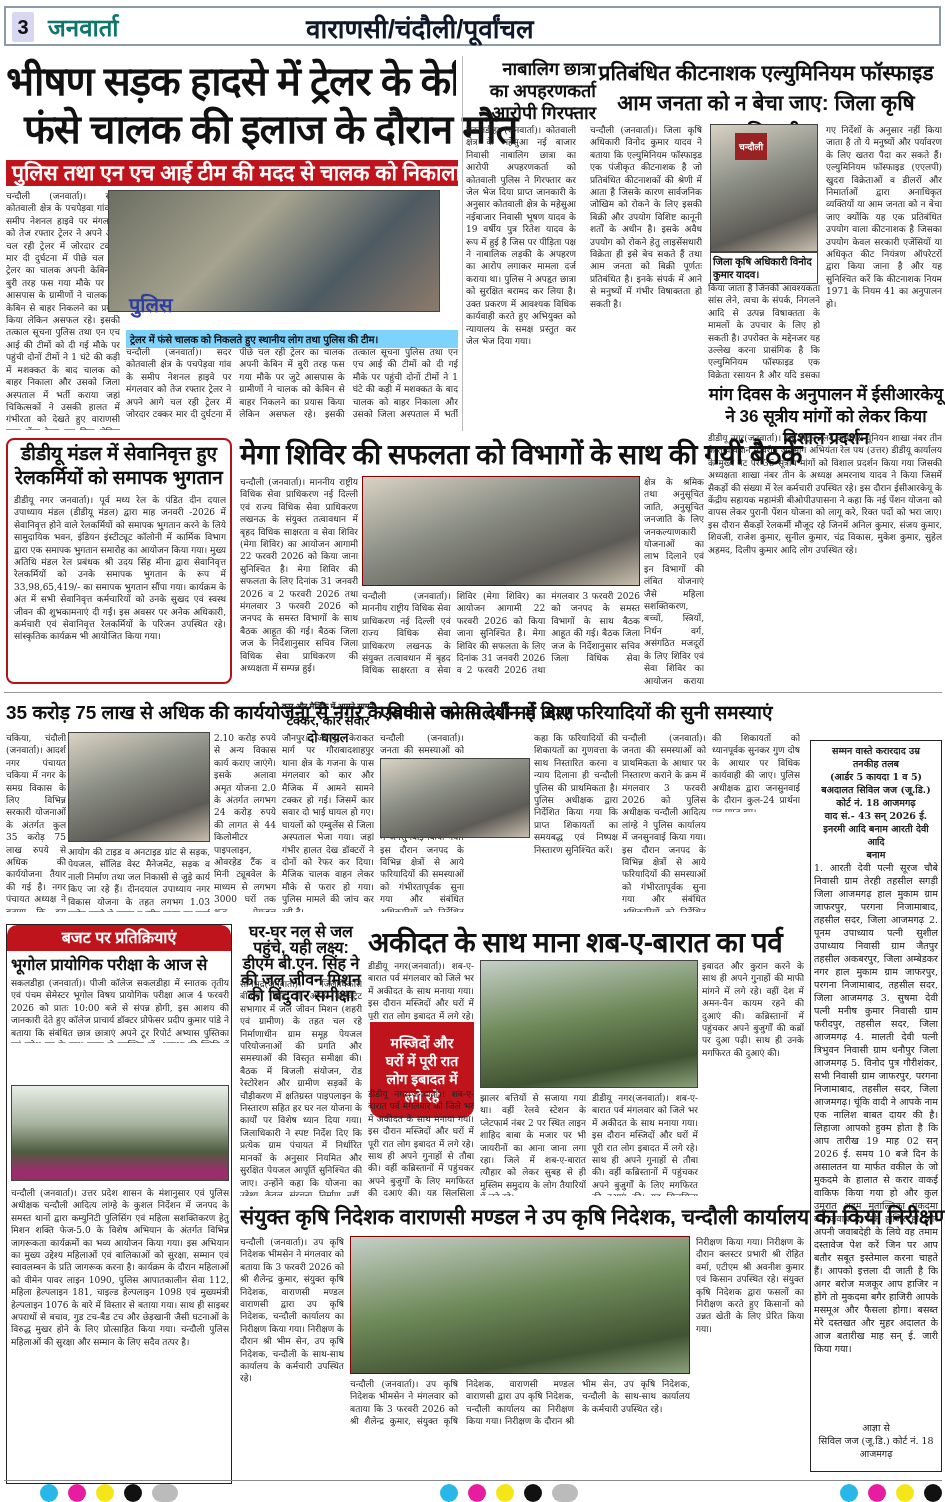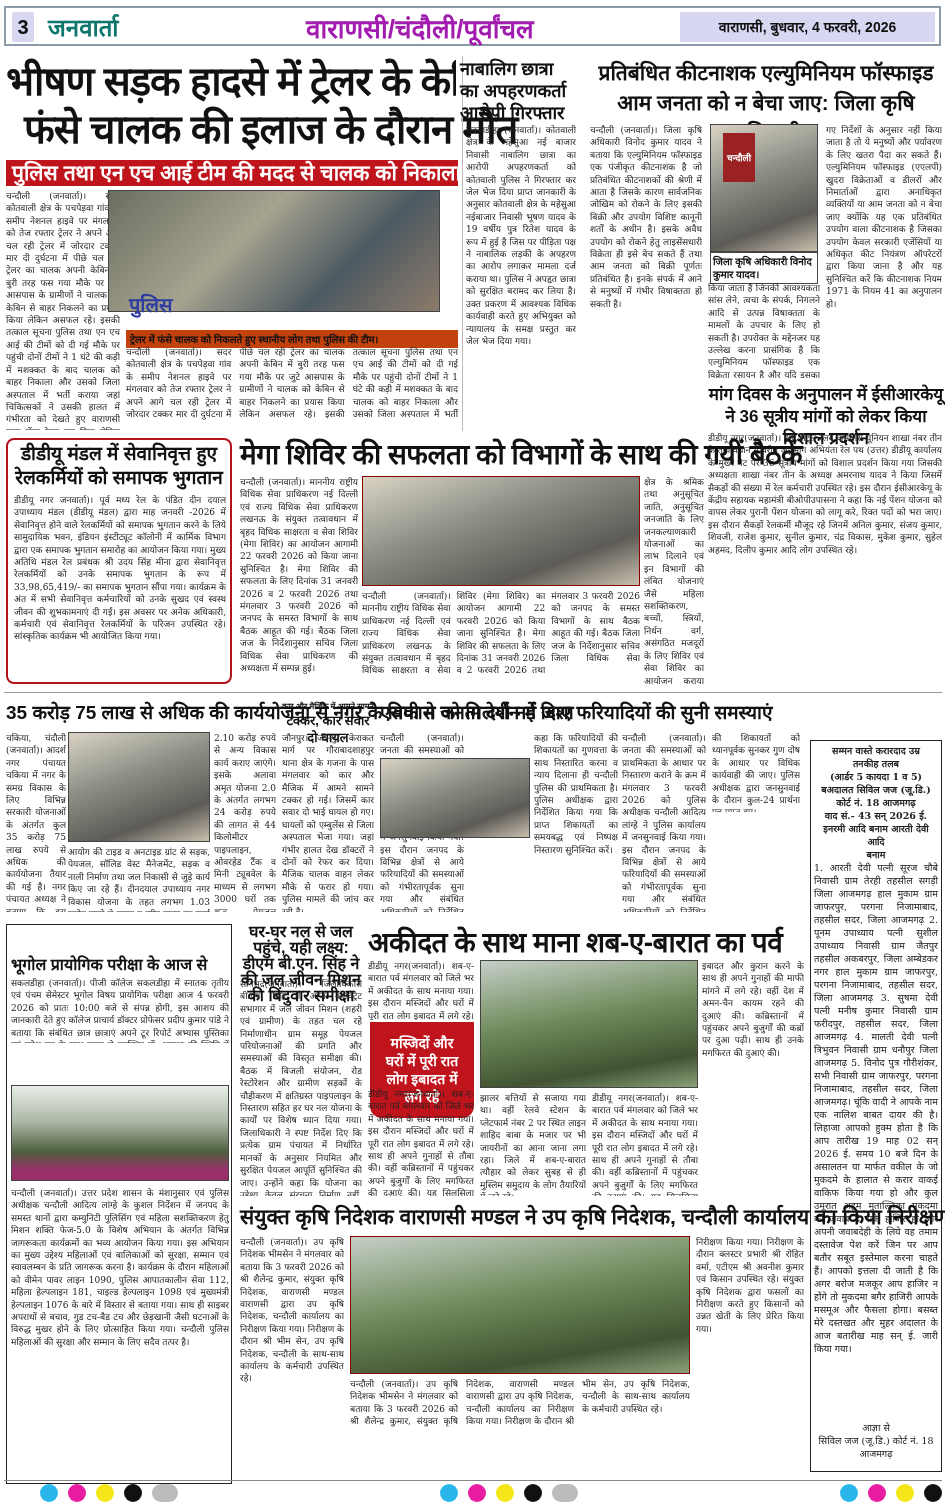--- a/index.html
+++ b/index.html
@@ -1,71 +1,70 @@
 <!DOCTYPE html>
 <html><head>
 <meta charset="utf-8">
 <style>
 *{box-sizing:border-box;margin:0;padding:0}
 body{width:945px;height:1502px;background:#fff;font-family:"DejaVu Sans",sans-serif;color:#111;position:relative;overflow:hidden}
 .abs{position:absolute}
 .masthead{left:4px;top:6px;width:937px;height:40px;border:2px solid #8a9aa8;background:#fff}
 .pageno{left:6px;top:4px;width:22px;height:30px;background:#d7d7f2;font:bold 20px "Liberation Sans",sans-serif;text-align:center;line-height:30px;border-radius:2px}
 .paper{left:42px;top:2px;font:bold 24px "Liberation Sans",sans-serif;color:#0f766e}
-.section{left:300px;top:2px;font:bold 26px "Liberation Sans",sans-serif;color:#a21caf}
+.section{left:300px;top:2px;font:bold 26px "Liberation Sans",sans-serif;color:#0f172a}
 .dateline{right:4px;top:4px;width:255px;height:30px;background:#d7d7f2;font:bold 14px "Liberation Sans",sans-serif;text-align:center;line-height:30px}
 .h1{font:bold 40px "Liberation Sans",sans-serif;line-height:50px;letter-spacing:-1px}
 .h2{font:bold 30px "Liberation Sans",sans-serif;line-height:38px;letter-spacing:-0.5px}
 .h3{font:bold 24px "Liberation Sans",sans-serif;line-height:30px}
 .h4{font:bold 18px "Liberation Sans",sans-serif;line-height:22px}
 .h5{font:bold 13px "Liberation Sans",sans-serif;line-height:17px}
 .redbar{background:#c0141c;color:#fff;font:bold 21px "Liberation Sans",sans-serif;line-height:26px;padding-left:6px;white-space:nowrap;overflow:hidden}
 .txt{font:9px "DejaVu Serif",serif;line-height:12.4px;color:#222;text-align:justify;overflow:hidden}
 .photo{background:linear-gradient(135deg,#6b6e62,#a6a38f 40%,#4d5a62 70%,#8d7b6b);border:1px solid #444}
 .photo2{background:linear-gradient(160deg,#d9d3c4,#8c8f86 40%,#5d5b56 75%,#c9bfae)}
 .photo3{background:linear-gradient(170deg,#c5cfc7,#6f8a5a 45%,#415332 80%,#8aa07a)}
 .photo4{background:linear-gradient(180deg,#e8eee8,#a8b3a0 40%,#4d5f3e 70%,#9a2e6a 90%)}
-.caption{font:bold 10px "Liberation Sans",sans-serif;color:#111;background:#c2410c;padding:2px 4px;white-space:nowrap;overflow:hidden}
+.caption{font:bold 10px "Liberation Sans",sans-serif;color:#111;background:#7dd3fc;padding:2px 4px;white-space:nowrap;overflow:hidden}
 .box{border:2px solid #b3121b;border-radius:8px}
 .box2{border:1.5px solid #222}
 .vr{border-left:1px solid #bbb}
 .hr{border-top:1px solid #999}
 .pill{background:#c0141c;color:#fff;border-radius:10px 10px 0 0;text-align:center;font:bold 16px "Liberation Sans",sans-serif;line-height:26px}
 .pill2{background:#c0141c;color:#fff;border-radius:0 0 12px 12px;text-align:center;font:bold 14px "Liberation Sans",sans-serif;line-height:18px;padding:12px}
 .dot{width:18px;height:18px;border-radius:50%}
 .legal{font:9.5px "DejaVu Serif",serif;line-height:13px;text-align:center;color:#222}
 </style>
 </head>
 <body>
 
 <div class="abs masthead">
   <div class="abs pageno">3</div>
   <div class="abs paper">जनवार्ता</div>
   <div class="abs section">वाराणसी/चंदौली/पूर्वांचल</div>
-  <div class="abs dateline">वाराणसी, बुधवार, 4 फरवरी, 2026</div>
 </div>
 
 <div class="abs h1" style="left:6px;top:56px;width:450px;white-space:nowrap;overflow:hidden">भीषण सड़क हादसे में ट्रेलर के केबिन में</div>
 <div class="abs h1" style="left:24px;top:104px;width:430px;white-space:nowrap">फंसे चालक की इलाज के दौरान मौत</div>
 <div class="abs redbar" style="left:6px;top:160px;width:452px">पुलिस तथा एन एच आई टीम की मदद से चालक को निकाला गया बाहर</div>
 <div class="abs txt" style="left:6px;top:190px;width:114px;height:240px">चन्दौली (जनवार्ता)। सदर कोतवाली क्षेत्र के पचपेड़वा गांव के समीप नेशनल हाइवे पर मंगलवार को तेज रफ्तार ट्रेलर ने अपने आगे चल रही ट्रेलर में जोरदार टक्कर मार दी दुर्घटना में पीछे चल रही ट्रेलर का चालक अपनी केबिन में बुरी तरह फस गया मौके पर जुटे आसपास के ग्रामीणों ने चालक को केबिन से बाहर निकलने का प्रयास किया लेकिन असफल रहे। इसकी तत्काल सूचना पुलिस तथा एन एच आई की टीमों को दी गई मौके पर पहुंची दोनों टीमों ने 1 घंटे की कड़ी में मशक्कत के बाद चालक को बाहर निकाला और उसको जिला अस्पताल में भर्ती कराया जहां चिकित्सकों ने उसकी हालत में गंभीरता को देखते हुए वाराणसी ट्रामा सेंटर रेफर कर दिया लेकिन इलाज के दौरान उसकी मौत हो गई। राजस्थान निवासी ट्रेलर चालक रासिद खान बिहार से लोहे की मशीन लादकर वाराणसी की तरफ जा रहा था मौके पर अफरातफरी मच गई। जुटे</div>
 <div class="abs photo" style="left:108px;top:190px;width:332px;height:122px">
   <div class="abs" style="left:20px;top:100px;font:bold 20px 'Liberation Sans',sans-serif;color:#2d3ea0">पुलिस</div>
 </div>
 <div class="abs caption" style="left:126px;top:330px;width:332px">ट्रेलर में फंसे चालक को निकलते हुए स्थानीय लोग तथा पुलिस की टीम।</div>
 <div class="abs txt" style="left:126px;top:346px;width:332px;height:86px;column-count:3;column-gap:8px">चन्दौली (जनवार्ता)। सदर कोतवाली क्षेत्र के पचपेड़वा गांव के समीप नेशनल हाइवे पर मंगलवार को तेज रफ्तार ट्रेलर ने अपने आगे चल रही ट्रेलर में जोरदार टक्कर मार दी दुर्घटना में पीछे चल रही ट्रेलर का चालक अपनी केबिन में बुरी तरह फस गया मौके पर जुटे आसपास के ग्रामीणों ने चालक को केबिन से बाहर निकलने का प्रयास किया लेकिन असफल रहे। इसकी तत्काल सूचना पुलिस तथा एन एच आई की टीमों को दी गई मौके पर पहुंची दोनों टीमों ने 1 घंटे की कड़ी में मशक्कत के बाद चालक को बाहर निकाला और उसको जिला अस्पताल में भर्ती कराया जहां चिकित्सकों ने उसकी हालत में गंभीरता को देखते हुए वाराणसी ट्रामा सेंटर रेफर कर दिया लेकिन इलाज के दौरान उसकी मौत हो गई। राजस्थान निवासी ट्रेलर चालक रासिद खान बिहार से लोहे की मशीन लादकर वाराणसी की तरफ जा रहा था मौके पर अफरातफरी मच गई। जुटे</div>
 
 <div class="abs vr" style="left:462px;top:56px;height:375px"></div>
-<div class="abs h4" style="left:460px;top:58px;width:110px;text-align:left">नाबालिग छात्रा का अपहरणकर्ता आरोपी गिरफ्तार</div>
+<div class="abs h4" style="left:486px;top:58px;width:110px;text-align:right">नाबालिग छात्रा का अपहरणकर्ता आरोपी गिरफ्तार</div>
 <div class="abs txt" style="left:466px;top:124px;width:110px;height:306px">सकलडीहा (जनवार्ता)। कोतवाली क्षेत्र के महेसुआ नई बाजार निवासी नाबालिग छात्रा का आरोपी अपहरणकर्ता को कोतवाली पुलिस ने गिरफ्तार कर जेल भेज दिया प्राप्त जानकारी के अनुसार कोतवाली क्षेत्र के महेसुआ नईबाजार निवासी भूषण यादव के 19 वर्षीय पुत्र रितेश यादव के रूप में हुई है जिस पर पीड़िता पक्ष ने नाबालिक लड़की के अपहरण का आरोप लगाकर मामला दर्ज कराया था। पुलिस ने अपहृत छात्रा को सुरक्षित बरामद कर लिया है। उक्त प्रकरण में आवश्यक विधिक कार्यवाही करते हुए अभियुक्त को न्यायालय के समक्ष प्रस्तुत कर जेल भेज दिया गया।</div>
 
 <div class="abs h3" style="left:590px;top:58px;width:352px;text-align:center;font-size:21px;line-height:30px">प्रतिबंधित कीटनाशक एल्युमिनियम फॉस्फाइड आम जनता को न बेचा जाए: जिला कृषि अधिकारी</div>
 <div class="abs txt" style="left:590px;top:124px;width:112px;height:306px">चन्दौली (जनवार्ता)। जिला कृषि अधिकारी विनोद कुमार यादव ने बताया कि एल्युमिनियम फॉस्फाइड एक पंजीकृत कीटनाशक है जो प्रतिबंधित कीटनाशकों की श्रेणी में आता है जिसके कारण सार्वजनिक जोखिम को रोकने के लिए इसकी बिक्री और उपयोग विशिष्ट कानूनी शर्तों के अधीन है। इसके अवैध उपयोग को रोकने हेतु लाइसेंसधारी विक्रेता ही इसे बेच सकते हैं तथा आम जनता को बिक्री पूर्णतः प्रतिबंधित है। इनके संपर्क में आने से मनुष्यों में गंभीर विषाक्तता हो सकती है।</div>
 <div class="abs photo2" style="left:710px;top:124px;width:108px;height:128px;border:1px solid #444">
-  <div class="abs" style="left:12px;top:8px;background:#9b2222;color:#fff;font:bold 9px 'Liberation Sans',sans-serif;padding:18px 4px">चन्दौली</div>
+  <div class="abs" style="left:24px;top:8px;background:#9b2222;color:#fff;font:bold 9px 'Liberation Sans',sans-serif;padding:7px 4px">चन्दौली</div>
 </div>
 <div class="abs" style="left:710px;top:252px;width:108px;font:bold 10px 'Liberation Sans',sans-serif;line-height:13px;border:1px solid #444;padding:2px">जिला कृषि अधिकारी विनोद कुमार यादव।</div>
 <div class="abs txt" style="left:708px;top:282px;width:112px;height:96px">किया जाता है जिनकी आवश्यकता सांस लेने, त्वचा के संपर्क, निगलने आदि से उत्पन्न विषाक्तता के मामलों के उपचार के लिए हो सकती है। उपरोक्त के मद्देनजर यह उल्लेख करना प्रासंगिक है कि एल्युमिनियम फॉस्फाइड एक विक्रेता रसायन है और यदि इसका उपयोग लेबल और लीफलेट पर दिए</div>
 <div class="abs txt" style="left:826px;top:124px;width:116px;height:254px">गए निर्देशों के अनुसार नहीं किया जाता है तो ये मनुष्यों और पर्यावरण के लिए खतरा पैदा कर सकते हैं। एल्युमिनियम फॉस्फाइड (एएलपी) खुदरा विक्रेताओं व डीलरों और निमार्ताओं द्वारा अनाधिकृत व्यक्तियों या आम जनता को न बेचा जाए क्योंकि यह एक प्रतिबंधित उपयोग वाला कीटनाशक है जिसका उपयोग केवल सरकारी एजेंसियों या अधिकृत कीट नियंत्रण ऑपरेटरों द्वारा किया जाना है और यह सुनिश्चित करें कि कीटनाशक नियम 1971 के नियम 41 का अनुपालन हो।</div>
 
 <div class="abs h4" style="left:708px;top:384px;width:236px;text-align:center;font-size:17px">मांग दिवस के अनुपालन में ईसीआरकेयू ने 36 सूत्रीय मांगों को लेकर किया विशाल प्रदर्शन</div>
 <div class="abs txt" style="left:708px;top:432px;width:234px;height:250px">डीडीयू नगर(जनवार्ता)। ईस्ट सेंट्रल रेलवे कर्मचारी यूनियन शाखा नंबर तीन के तत्वावधान में वरीय अनुभाग अभियंता रेल पथ (उत्तर) डीडीयू कार्यालय के मुख्य गेट पर 36 सूत्रीय मांगों को विशाल प्रदर्शन किया गया जिसकी अध्यक्षता शाखा नंबर तीन के अध्यक्ष अमरनाथ यादव ने किया जिसमें सैकड़ों की संख्या में रेल कर्मचारी उपस्थित रहे। इस दौरान ईसीआरकेयू के केंद्रीय सहायक महामंत्री बीओपीउपासना ने कहा कि नई पेंशन योजना को वापस लेकर पुरानी पेंशन योजना को लागू करे, रिक्त पदों को भरा जाए। इस दौरान सैकड़ों रेलकर्मी मौजूद रहे जिनमें अनिल कुमार, संजय कुमार, शिवजी, राजेश कुमार, सुनील कुमार, चंद्र विकास, मुकेश कुमार, सुहेल अहमद, दिलीप कुमार आदि लोग उपस्थित रहे।</div>
 
 <div class="abs box" style="left:6px;top:438px;width:226px;height:246px">
   <div class="abs h4" style="left:4px;top:2px;width:214px;text-align:center;font-size:19px;line-height:24px">डीडीयू मंडल में सेवानिवृत्त हुए रेलकर्मियों को समापक भुगतान</div>
@@ -105,20 +104,21 @@
   <div class="legal" style="font-weight:bold">कोर्ट नं. 18 आजमगढ़</div>
   <div class="legal" style="font-weight:bold">वाद सं.- 43 सन् 2026 ई.</div>
   <div class="legal" style="font-weight:bold">इनरमी आदि बनाम आरती देवी आदि</div>
   <div class="legal" style="font-weight:bold">बनाम</div>
   <div class="legal" style="text-align:justify;height:560px;overflow:hidden">1. आरती देवी पत्नी सूरज चौबे निवासी ग्राम तेरही तहसील सगड़ी जिला आजमगढ़ हाल मुकाम ग्राम जाफरपुर, परगना निजामाबाद, तहसील सदर, जिला आजमगढ़ 2. पूनम उपाध्याय पत्नी सुशील उपाध्याय निवासी ग्राम जैतपुर तहसील अकबरपुर, जिला अम्बेडकर नगर हाल मुकाम ग्राम जाफरपुर, परगना निजामाबाद, तहसील सदर, जिला आजमगढ़ 3. सुषमा देवी पत्नी मनीष कुमार निवासी ग्राम फरीदपुर, तहसील सदर, जिला आजमगढ़ 4. मालती देवी पत्नी त्रिभुवन निवासी ग्राम धनौपुर जिला आजमगढ़ 5. विनोद पुत्र गौरीशंकर, सभी निवासी ग्राम जाफरपुर, परगना निजामाबाद, तहसील सदर, जिला आजमगढ़। चूंकि वादी ने आपके नाम एक नालिश बाबत दायर की है। लिहाजा आपको हुक्म होता है कि आप तारीख 19 माह 02 सन् 2026 ई. समय 10 बजे दिन के असालतन या मार्फत वकील के जो मुकदमे के हालात से करार वाकई वाकिफ किया गया हो और कुल उमूरात अहम मुताल्लिका मुकदमा का जवाब दे सके हाजिर हो और अपनी जवाबदेही के लिये वह तमाम दस्तावेज पेश करें जिन पर आप बतौर सबूत इस्तेमाल करना चाहते हैं। आपको इत्तला दी जाती है कि अगर बरोज मजकूर आप हाजिर न होंगे तो मुकदमा बगैर हाजिरी आपके मसमूअ और फैसला होगा। बसब्त मेरे दस्तखत और मुहर अदालत के आज बतारीख माह सन् ई. जारी किया गया।</div>
   <div class="legal">आज्ञा से</div>
   <div class="legal">सिविल जज (जू.डि.) कोर्ट नं. 18 आजमगढ़</div>
 </div>
 
 <div class="abs" style="left:6px;top:924px;width:226px;height:560px;border:1px solid #222">
+  <div class="pill">बजट पर प्रतिक्रियाएं</div>
   <div class="abs h5" style="left:4px;top:30px;width:218px;font-size:16px;line-height:20px">भूगोल प्रायोगिक परीक्षा के आज से</div>
   <div class="abs txt" style="left:4px;top:52px;width:218px;height:66px">सकलडीहा (जनवार्ता)। पीजी कॉलेज सकलडीहा में स्नातक तृतीय एवं पंचम सेमेस्टर भूगोल विषय प्रायोगिक परीक्षा आज 4 फरवरी 2026 को प्रातः 10:00 बजे से संपन्न होगी, इस आशय की जानकारी देते हुए कॉलेज प्राचार्य डॉक्टर प्रोफेसर प्रदीप कुमार पांडे ने बताया कि संबंधित छात्र छात्राएं अपने टूर रिपोर्ट अभ्यास पुस्तिका एवं प्रवेश पत्र के साथ समय से उपस्थित हों, अन्यथा की स्थिति में परीक्षार्थी स्वयं जिम्मेदार होगा।</div>
   <div class="abs photo4" style="left:4px;top:160px;width:218px;height:96px;border:1px solid #444"></div>
   <div class="abs txt" style="left:4px;top:262px;width:218px;height:292px">चन्दौली (जनवार्ता)। उत्तर प्रदेश शासन के मंशानुसार एवं पुलिस अधीक्षक चन्दौली आदित्य लांग्हे के कुशल निर्देशन में जनपद के समस्त थानों द्वारा कम्युनिटी पुलिसिंग एवं महिला सशक्तिकरण हेतु मिशन शक्ति फेज-5.0 के विशेष अभियान के अंतर्गत विभिन्न जागरूकता कार्यक्रमों का भव्य आयोजन किया गया। इस अभियान का मुख्य उद्देश्य महिलाओं एवं बालिकाओं को सुरक्षा, सम्मान एवं स्वावलम्बन के प्रति जागरूक करना है। कार्यक्रम के दौरान महिलाओं को वीमेन पावर लाइन 1090, पुलिस आपातकालीन सेवा 112, महिला हेल्पलाइन 181, चाइल्ड हेल्पलाइन 1098 एवं मुख्यमंत्री हेल्पलाइन 1076 के बारे में विस्तार से बताया गया। साथ ही साइबर अपराधों से बचाव, गुड टच-बैड टच और छेड़खानी जैसी घटनाओं के विरुद्ध मुखर होने के लिए प्रोत्साहित किया गया। चन्दौली पुलिस महिलाओं की सुरक्षा और सम्मान के लिए सदैव तत्पर है।</div>
 </div>
 
 <div class="abs h5" style="left:240px;top:924px;width:122px;text-align:center;font-size:16px;line-height:16px">घर-घर नल से जल पहुंचे, यही लक्ष्य: डीएम बी.एन. सिंह ने की जल जीवन मिशन की बिंदुवार समीक्षा</div>
 <div class="abs txt" style="left:240px;top:978px;width:122px;height:218px">सोनभद्र(जनवार्ता)। जिलाधिकारी बी.एन. सिंह ने आज कलेक्ट्रेट सभागार में जल जीवन मिशन (शहरी एवं ग्रामीण) के तहत चल रहे निर्माणाधीन ग्राम समूह पेयजल परियोजनाओं की प्रगति और समस्याओं की विस्तृत समीक्षा की। बैठक में बिजली संयोजन, रोड रेस्टोरेशन और ग्रामीण सड़कों के चौड़ीकरण में क्षतिग्रस्त पाइपलाइन के निस्तारण सहित हर घर नल योजना के कार्यों पर विशेष ध्यान दिया गया। जिलाधिकारी ने स्पष्ट निर्देश दिए कि प्रत्येक ग्राम पंचायत में निर्धारित मानकों के अनुसार नियमित और सुरक्षित पेयजल आपूर्ति सुनिश्चित की जाए। उन्होंने कहा कि योजना का उद्देश्य केवल संरचना निर्माण नहीं, बल्कि हर परिवार तक स्वच्छ जल पहुंचाना है।</div>
 
 <div class="abs h2" style="left:368px;top:924px;width:438px;white-space:nowrap;font-size:28px">अकीदत के साथ माना शब-ए-बारात का पर्व</div>

